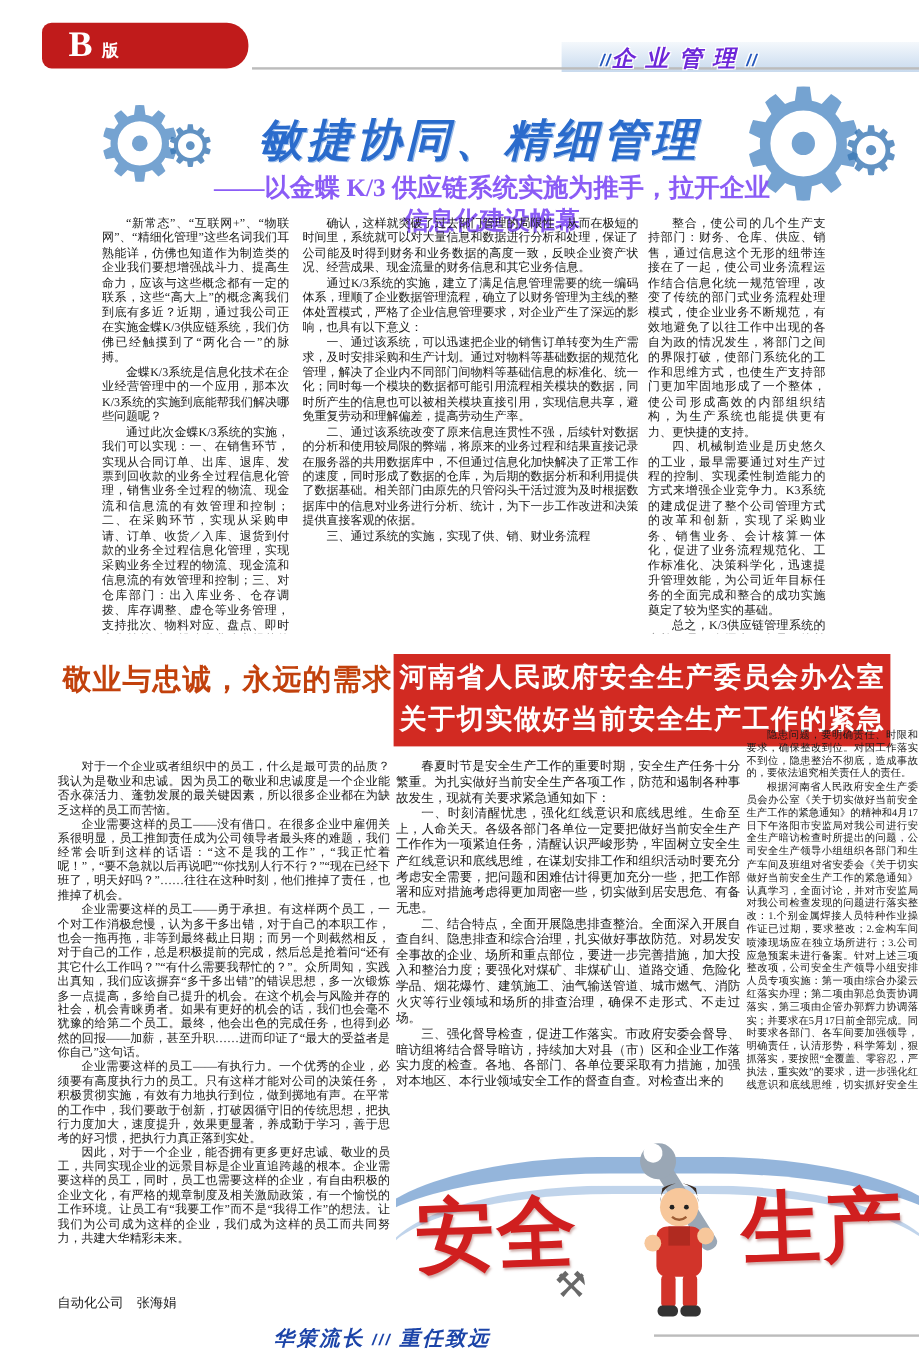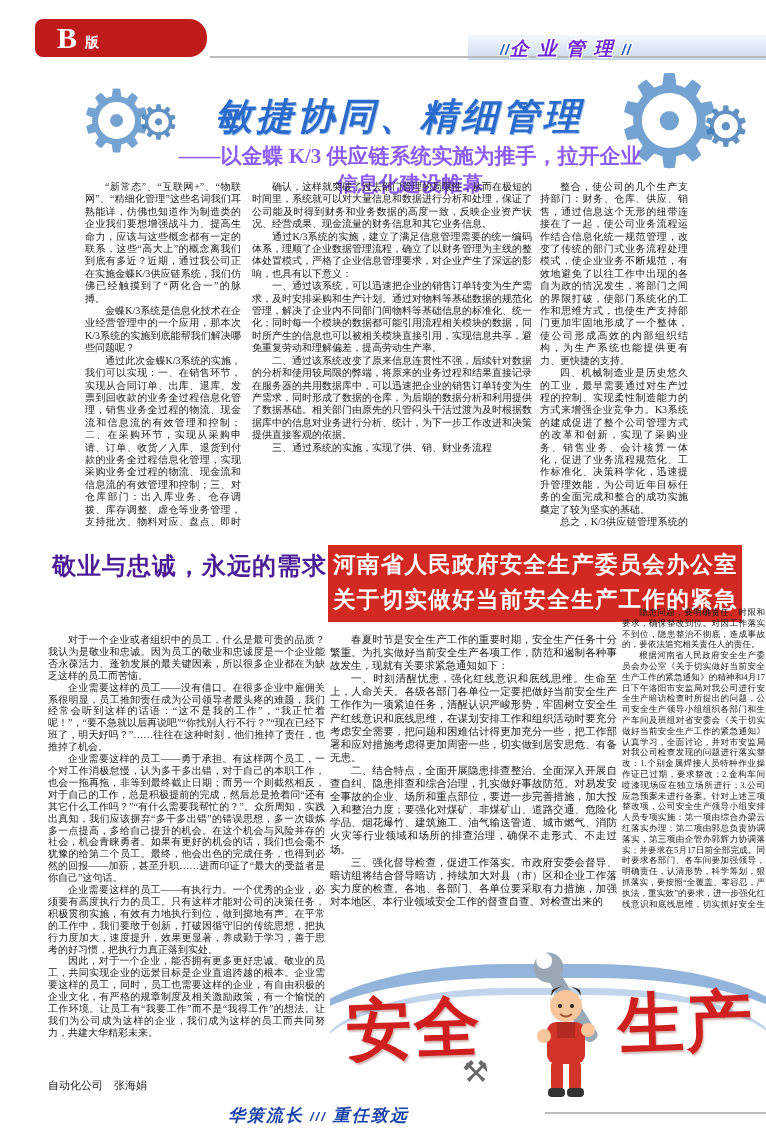--- a/index.html
+++ b/index.html
@@ -34,21 +34,21 @@
   .gears-right .g2{font-size:56px;position:relative;left:-26px;top:-20px;}
   
   .col{position:absolute;text-align:justify;overflow:hidden;}
   .col p{margin:0;text-indent:2em;}
   .a1-col{font-size:10px;line-height:12.4px;top:181px;height:347px;}
   .a1-c1{left:85px;width:156px;}
   .a1-c2{left:252px;width:280px;}
   .a1-c3{left:540px;width:148px;}
   
   .a2-title{position:absolute;left:52px;top:550px;width:280px;font-size:24px;font-weight:900;
-        color:#4c1d95;letter-spacing:1px;}
+        color:#c2410c;letter-spacing:1px;}
   .a2-body{left:48px;top:602px;width:277px;height:492px;font-size:10px;line-height:11.9px;margin-top:32px;}
   .a2-sig{position:absolute;left:48px;top:1078px;width:277px;text-align:left;font-size:11px;}
   
   .banner{position:absolute;left:328px;top:545px;width:414px;height:77px;background:#d22a22;
         color:#ffffff;font-family:Liberation Sans, sans-serif;font-weight:bold;font-size:22.5px;
         line-height:35px;text-align:justify;padding:2px 5px;box-sizing:border-box;letter-spacing:.5px;}
   .a3-main{left:330px;top:633px;width:287px;height:302px;font-size:10.5px;line-height:13.1px;}
   .a3-side{left:622px;top:607px;width:143px;height:302px;font-size:8.6px;line-height:10.8px;}
   
   .safety{position:absolute;left:330px;top:936px;width:436px;height:170px;background:#fff;overflow:hidden;}
@@ -90,21 +90,21 @@
   <div class="col a1-col a1-c1">
     <p>“新常态”、“互联网+”、“物联网”、“精细化管理”这些名词我们耳熟能详，仿佛也知道作为制造类的企业我们要想增强战斗力、提高生命力，应该与这些概念都有一定的联系，这些“高大上”的概念离我们到底有多近？近期，通过我公司正在实施金蝶K/3供应链系统，我们仿佛已经触摸到了“两化合一”的脉搏。</p>
     <p>金蝶K/3系统是信息化技术在企业经营管理中的一个应用，那本次K/3系统的实施到底能帮我们解决哪些问题呢？</p>
     <p>通过此次金蝶K/3系统的实施，我们可以实现：一、在销售环节，实现从合同订单、出库、退库、发票到回收款的业务全过程信息化管理，销售业务全过程的物流、现金流和信息流的有效管理和控制；二、在采购环节，实现从采购申请、订单、收货／入库、退货到付款的业务全过程信息化管理，实现采购业务全过程的物流、现金流和信息流的有效管理和控制；三、对仓库部门：出入库业务、仓存调拨、库存调整、虚仓等业务管理，支持批次、物料对应、盘点、即时库存等核对，帮助企业建立规范的仓存作业流程，提高仓存效率；四、对财务核算部门：由不同模块生成的会计凭证到总账，实现对应收、应付账款的详细管理，运用系统分析企业运行成本，科学分析往来账款。</p>
 
   </div>
   <div class="col a1-col a1-c2">
     <p>确认，这样就突破了过去部门管理的局限性，从而在极短的时间里，系统就可以对大量信息和数据进行分析和处理，保证了公司能及时得到财务和业务数据的高度一致，反映企业资产状况、经营成果、现金流量的财务信息和其它业务信息。</p>
     <p>通过K/3系统的实施，建立了满足信息管理需要的统一编码体系，理顺了企业数据管理流程，确立了以财务管理为主线的整体处置模式，严格了企业信息管理要求，对企业产生了深远的影响，也具有以下意义：</p>
     <p>一、通过该系统，可以迅速把企业的销售订单转变为生产需求，及时安排采购和生产计划。通过对物料等基础数据的规范化管理，解决了企业内不同部门间物料等基础信息的标准化、统一化；同时每一个模块的数据都可能引用流程相关模块的数据，同时所产生的信息也可以被相关模块直接引用，实现信息共享，避免重复劳动和理解偏差，提高劳动生产率。</p>
-    <p>二、通过该系统改变了原来信息连贯性不强，后续针对数据的分析和使用较局限的弊端，将原来的业务过程和结果直接记录在服务器的共用数据库中，可以迅速把企业的销售订单转变为生产需求，同时形成了数据的仓库，为后期的数据分析和利用提供了数据基础。相关部门由原先的只管闷头干活过渡为及时根据数据库中的信息对业务进行分析、统计，为下一步工作改进和决策提供直接客观的依据。</p>
+    <p>二、通过该系统改变了原来信息连贯性不强，后续针对数据的分析和使用较局限的弊端，将原来的业务过程和结果直接记录在服务器的共用数据库中，不但通过信息化加快解决了正常工作的速度，同时形成了数据的仓库，为后期的数据分析和利用提供了数据基础。相关部门由原先的只管闷头干活过渡为及时根据数据库中的信息对业务进行分析、统计，为下一步工作改进和决策提供直接客观的依据。</p>
     <p>三、通过系统的实施，实现了供、销、财业务流程</p>
   </div>
   <div class="col a1-col a1-c3">
     <p>整合，使公司的几个生产支持部门：财务、仓库、供应、销售，通过信息这个无形的纽带连接在了一起，使公司业务流程运作结合信息化统一规范管理，改变了传统的部门式业务流程处理模式，使企业业务不断规范，有效地避免了以往工作中出现的各自为政的情况发生，将部门之间的界限打破，使部门系统化的工作和思维方式，也使生产支持部门更加牢固地形成了一个整体，使公司形成高效的内部组织结构，为生产系统也能提供更有力、更快捷的支持。</p>
     <p>四、机械制造业是历史悠久的工业，最早需要通过对生产过程的控制、实现柔性制造能力的方式来增强企业竞争力。K3系统的建成促进了整个公司管理方式的改革和创新，实现了采购业务、销售业务、会计核算一体化，促进了业务流程规范化、工作标准化、决策科学化，迅速提升管理效能，为公司近年目标任务的全面完成和整合的成功实施奠定了较为坚实的基础。</p>
     <p>总之，K/3供应链管理系统的实施，是一次探索，也是一块敲门砖，实现了支持部门的敏捷协同、精细管理，也是将企业的内部结构向扁平化和有机化的方向发展的一种途径，也是企业适应当前经济全球化和信息化发展的时代需求。</p>
 
   </div>
 
   <div class="a2-title">敬业与忠诚，永远的需求</div>

